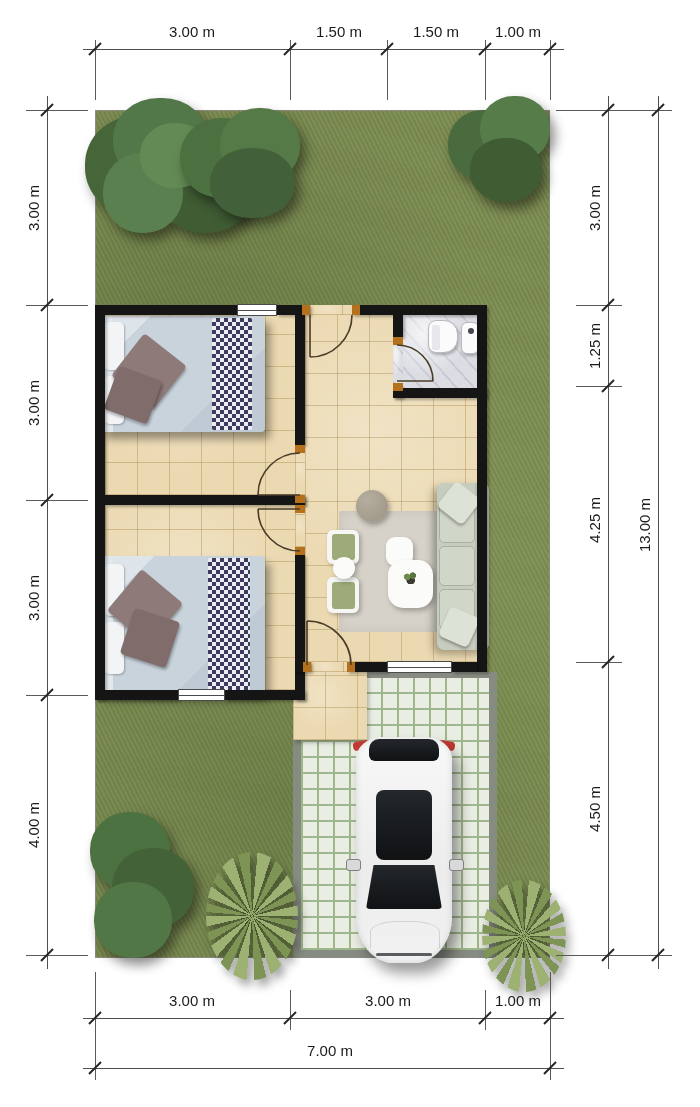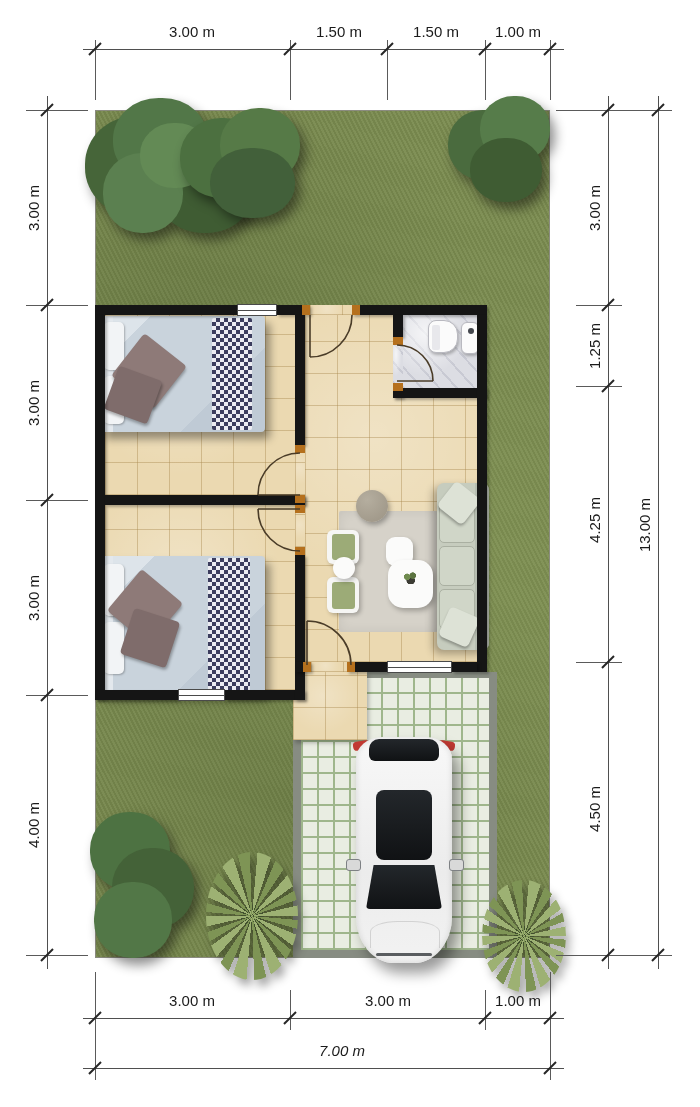--- a/index.html
+++ b/index.html
@@ -289,15 +289,15 @@
   <div class="abs ext" style="left:550px;top:972px;width:1px;height:108px;"></div>
   <div class="abs tick" style="left:95px;top:1018px;"></div>
   <div class="abs tick" style="left:290px;top:1018px;"></div>
   <div class="abs tick" style="left:485px;top:1018px;"></div>
   <div class="abs tick" style="left:550px;top:1018px;"></div>
   <div class="abs tick" style="left:95px;top:1068px;"></div>
   <div class="abs tick" style="left:550px;top:1068px;"></div>
   <div class="abs dlabel" style="left:192px;top:1000px;">3.00 m</div>
   <div class="abs dlabel" style="left:388px;top:1000px;">3.00 m</div>
   <div class="abs dlabel" style="left:518px;top:1000px;">1.00 m</div>
-  <div class="abs dlabel" style="left:342px;top:1050px;font-style:italic;">7.00 m</div>
+  <div class="abs dlabel" style="left:330px;top:1050px;">7.00 m</div>
 
 </div>
 
 </body></html>

